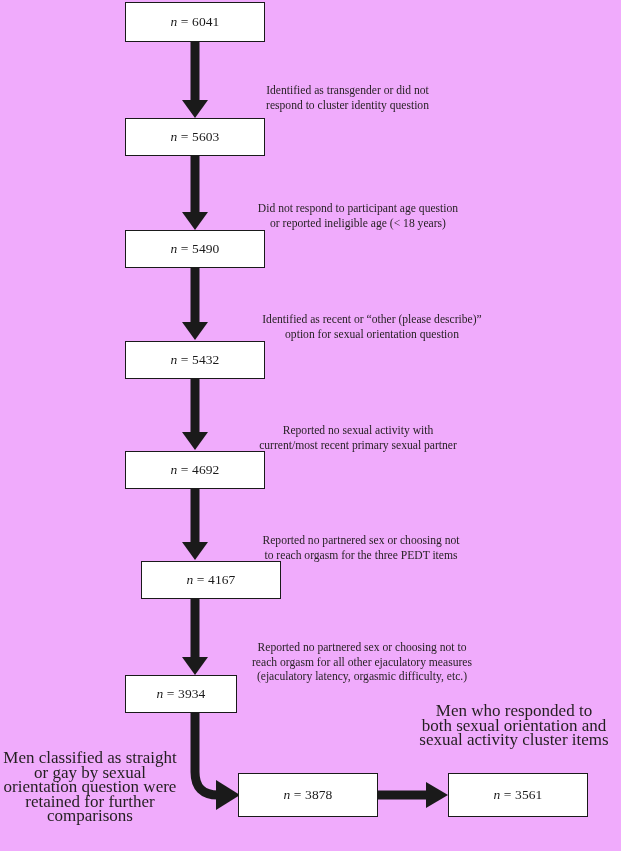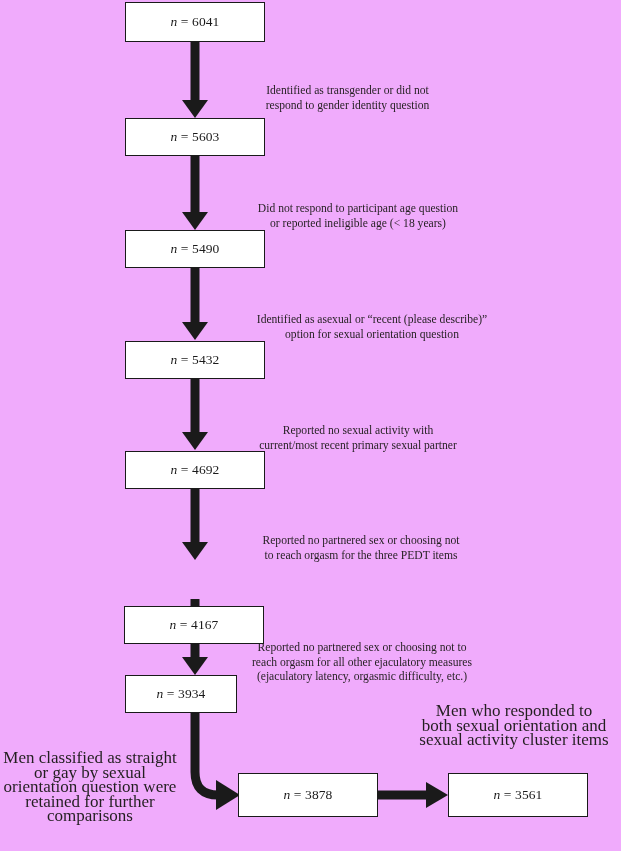--- a/index.html
+++ b/index.html
@@ -104,42 +104,42 @@
   </svg>
 
   <div class="node-box" style="left:125px; top:2px; width:140px; height:40px;">
     <span class="node-label">
       <span class="ital">n</span> = <span>6041</span>
     </span>
   </div>
 
   <div class="step-note" style="left:230px; top:56px; width:235px;">
     <div>Identified as transgender or did not</div>
-    <div>respond to gender identity question</div>
+    <div>respond to cluster identity question</div>
   </div>
 
   <div class="node-box" style="left:125px; top:118px; width:140px; height:38px;">
     <span class="node-label">
       <span class="ital">n</span> = <span>5603</span>
     </span>
   </div>
 
   <div class="step-note" style="left:213px; top:174px; width:290px;">
     <div>Did not respond to participant age question</div>
     <div>or reported ineligible age (&lt; 18 years)</div>
   </div>
 
   <div class="node-box" style="left:125px; top:230px; width:140px; height:38px;">
     <span class="node-label">
       <span class="ital">n</span> = <span>5490</span>
     </span>
   </div>
 
   <div class="step-note" style="left:212px; top:285px; width:320px;">
-    <div>Identified as asexual or “recent (please describe)”</div>
+    <div>Identified as recent or “other (please describe)”</div>
     <div>option for sexual orientation question</div>
   </div>
 
   <div class="node-box" style="left:125px; top:341px; width:140px; height:38px;">
     <span class="node-label">
       <span class="ital">n</span> = <span>5432</span>
     </span>
   </div>
 
   <div class="step-note" style="left:212px; top:396px; width:292px;">
@@ -151,21 +151,21 @@
     <span class="node-label">
       <span class="ital">n</span> = <span>4692</span>
     </span>
   </div>
 
   <div class="step-note" style="left:216px; top:506px; width:290px;">
     <div>Reported no partnered sex or choosing not</div>
     <div>to reach orgasm for the three PEDT items</div>
   </div>
 
-  <div class="node-box" style="left:124px; top:561px; width:140px; height:38px;margin-top:45px;">
+  <div class="node-box" style="left:141px; top:561px; width:140px; height:38px;">
     <span class="node-label">
       <span class="ital">n</span> = <span>4167</span>
     </span>
   </div>
 
   <div class="step-note" style="left:211px; top:613px; width:302px;">
     <div>Reported no partnered sex or choosing not to</div>
     <div>reach orgasm for all other ejaculatory measures</div>
     <div>(ejaculatory latency, orgasmic difficulty, etc.)</div>
   </div>

